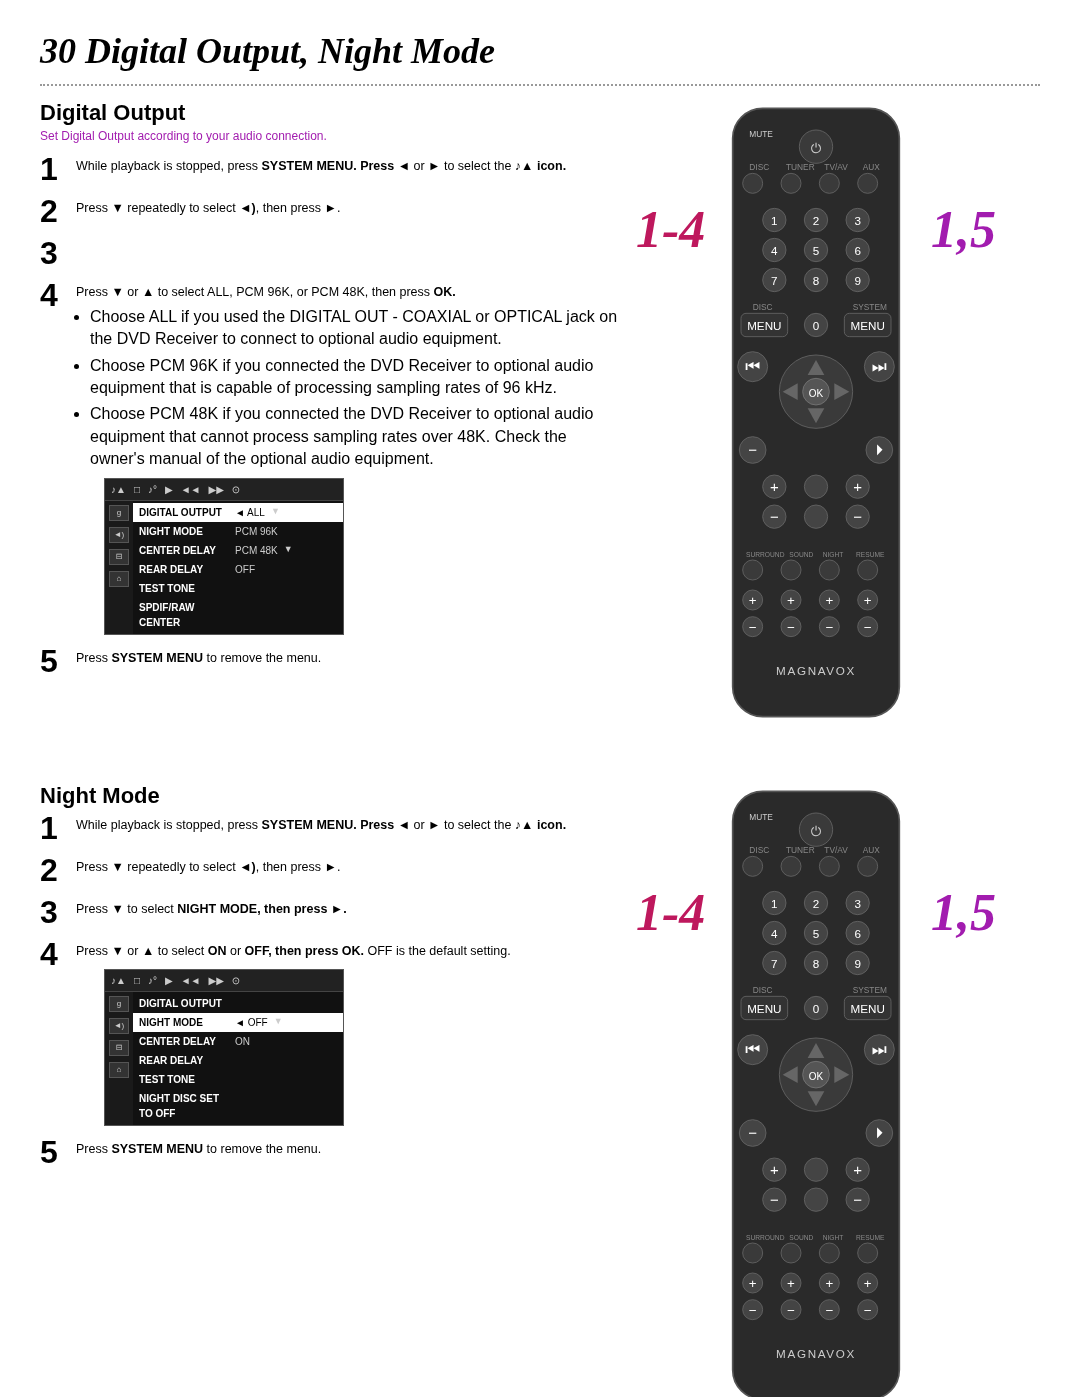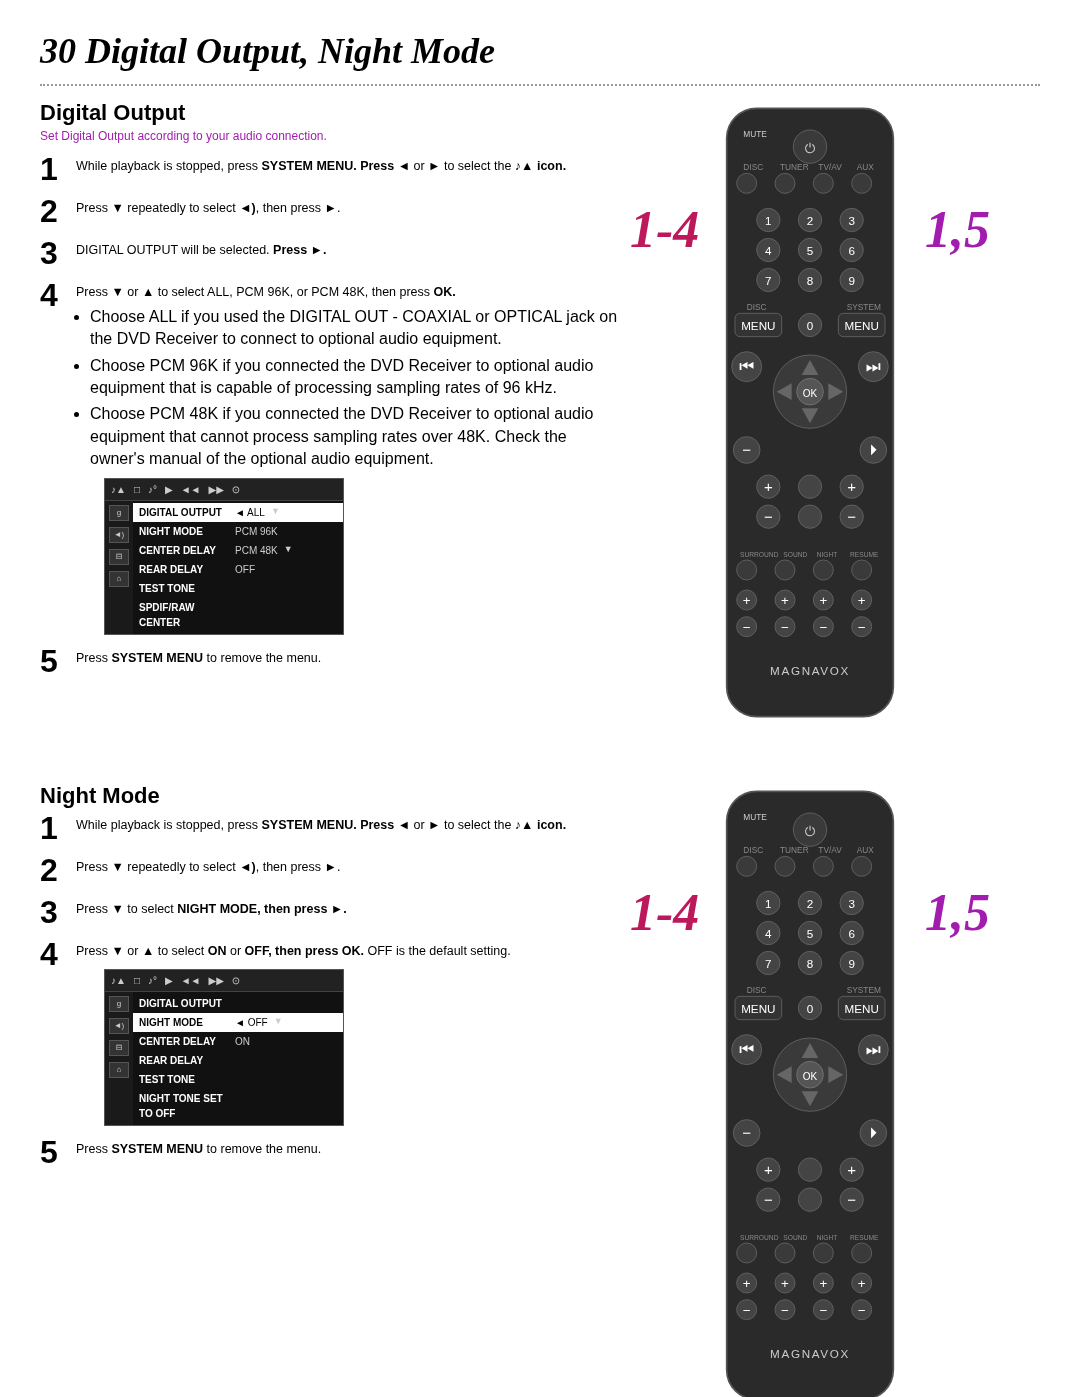--- a/index.html
+++ b/index.html
@@ -24,21 +24,21 @@
     }
     .dotted-line {
       border: none;
       border-top: 2px dotted #999;
       margin-bottom: 14px;
     }
 
     
     .section {
       display: flex;
-      gap: 20px;
+      gap: 26px;
       margin-bottom: 30px;
     }
     .section-content {
       flex: 1;
       max-width: 580px;
     }
     .section-right {
       width: 340px;
       display: flex;
       flex-direction: column;
@@ -220,23 +220,20 @@
 
       <li class="step">
         <span class="step-num">2</span>
         <div class="step-text">
           Press <b>▼</b> repeatedly to select <b>◄)</b>, then press <b>►</b>.
         </div>
       </li>
 
       <li class="step">
         <span class="step-num">3</span>
-        <div class="step-text">
-          DIGITAL OUTPUT will be selected. <b>Press ►.</b>
-        </div>
       </li>
 
       <li class="step">
         <span class="step-num">4</span>
         <div class="step-text">
           Press <b>▼</b> or <b>▲</b> to select ALL, PCM 96K, or PCM 48K, then press <b>OK.</b>
           <ul>
             <li>Choose ALL if you used the DIGITAL OUT - COAXIAL or OPTICAL jack on the DVD Receiver to connect to optional audio equipment.</li>
             <li>Choose PCM 96K if you connected the DVD Receiver to optional audio equipment that is capable of processing sampling rates of 96 kHz.</li>
             <li>Choose PCM 48K if you connected the DVD Receiver to optional audio equipment that cannot process sampling rates over 48K. Check the owner's manual of the optional audio equipment.</li>
@@ -475,21 +472,21 @@
                   <span class="menu-row-label">CENTER DELAY</span>
                   <span class="menu-row-value">ON</span>
                 </div>
                 <div class="menu-row">
                   <span class="menu-row-label">REAR DELAY</span>
                 </div>
                 <div class="menu-row">
                   <span class="menu-row-label">TEST TONE</span>
                 </div>
                 <div class="menu-row">
-                  <span class="menu-row-label">NIGHT TONE SET TO OFF</span>
+                  <span class="menu-row-label">NIGHT DISC SET TO OFF</span>
                 </div>
               </div>
             </div>
           </div>
         </div>
       </li>
 
       <li class="step">
         <span class="step-num">5</span>
         <div class="step-text">

